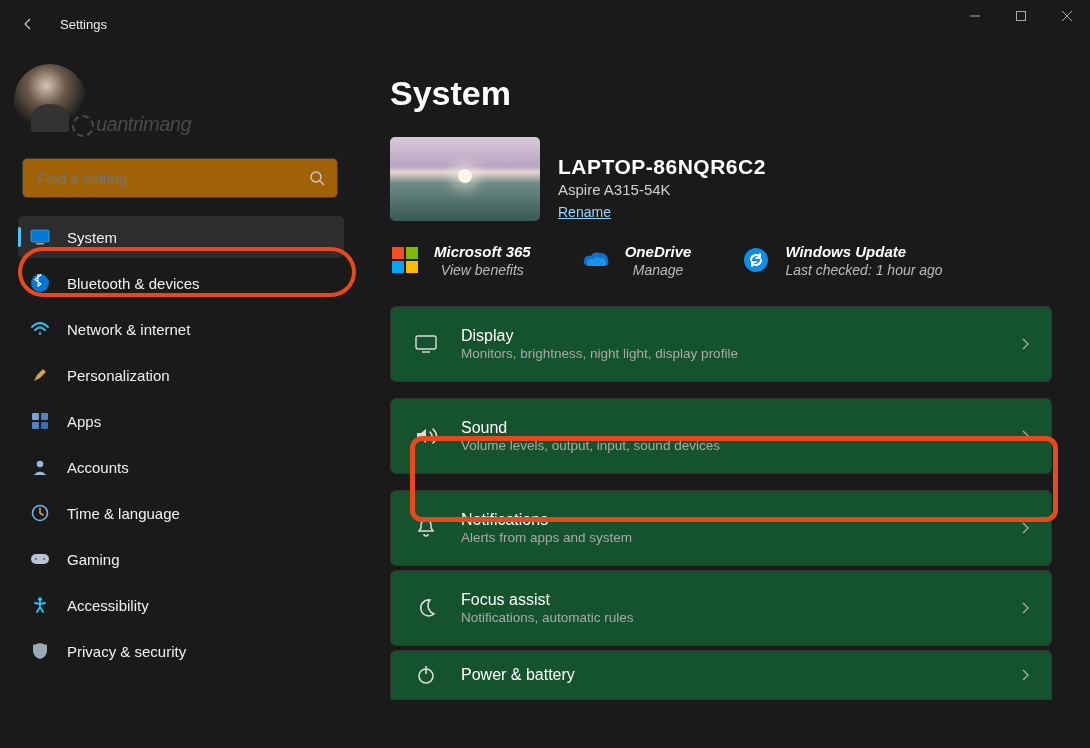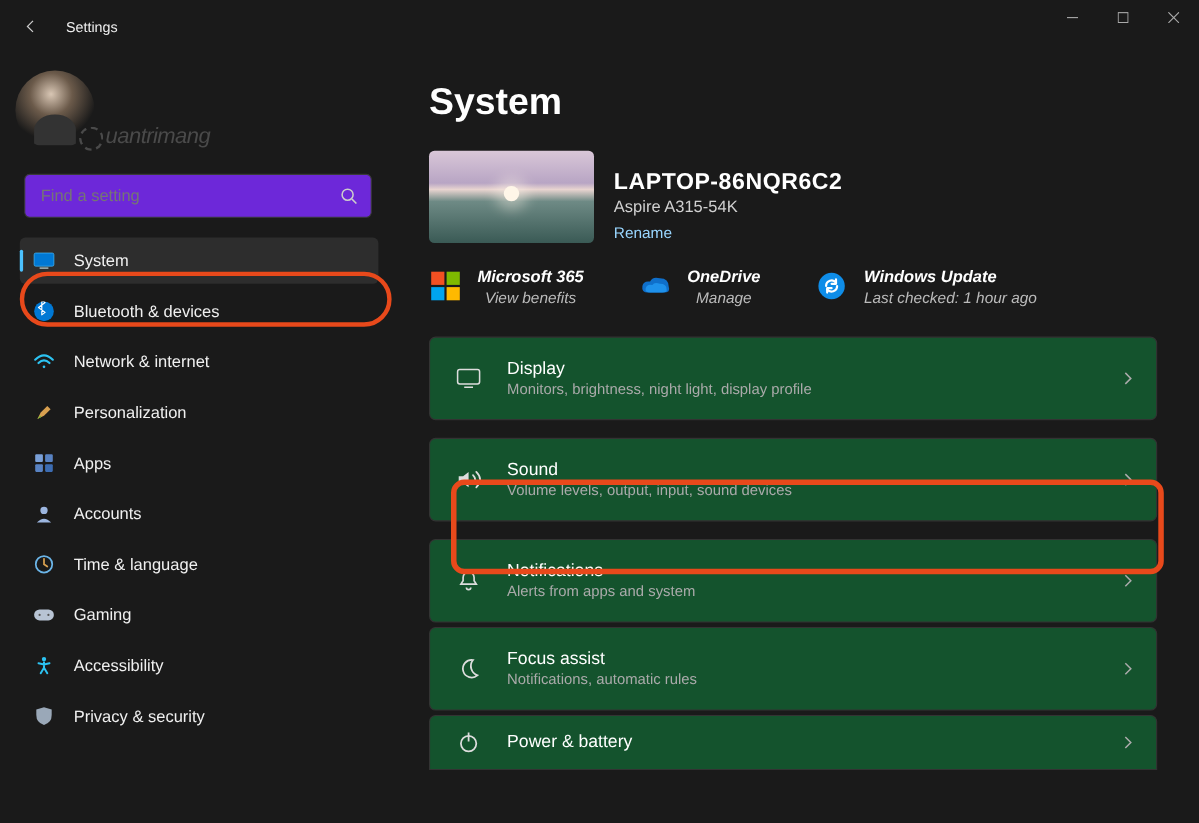--- a/index.html
+++ b/index.html
@@ -13,21 +13,21 @@
 
   .content { display: flex; height: calc(100% - 48px); }
 
   .sidebar { width: 360px; padding: 8px 16px 8px 8px; overflow-y: auto; }
   .profile { display: flex; align-items: flex-end; padding: 8px 6px 22px 6px; gap: 10px; font-style: italic; }
   .avatar { width: 72px; height: 72px; border-radius: 50%; background: radial-gradient(circle at 45% 30%, #d8c6b4 0%, #6b5a4a 30%, #1a1a1a 65%); position: relative; overflow: hidden; }
   .avatar::after { content:""; position:absolute; bottom:4px; left:50%; transform:translateX(-50%); width:38px; height:28px; background:#333; border-radius:50% 50% 0 0; }
   .watermark { font-size: 20px; color: #4a4a4a; letter-spacing: -0.5px; position: relative; }
   .watermark::before { content: ""; position: absolute; left: -24px; top: 2px; width: 18px; height: 18px; border: 2px dashed #4a4a4a; border-radius: 50%; }
 
-  .search-box { display: flex; align-items: center; background: #6d28d9; border: 1px solid #3a3a3a; border-radius: 5px; height: 40px; padding: 0 6px 0 14px; margin: 0 6px 18px 14px; }
+  .search-box { display: flex; align-items: center; background: #a16207; border: 1px solid #3a3a3a; border-radius: 5px; height: 40px; padding: 0 6px 0 14px; margin: 0 6px 18px 14px; }
   .search-box input { flex: 1; background: transparent; border: 0; outline: 0; color: #ccc; font-size: 15px; }
   .search-box .search-icon { color: #ccc; padding: 6px; }
 
   .nav { display: flex; flex-direction: column; gap: 4px; padding-left: 10px; }
   .nav-item { display: flex; align-items: center; gap: 17px; height: 42px; padding: 0 12px; border-radius: 5px; cursor: pointer; font-size: 15px; color: #f0f0f0; position: relative; }
   .nav-item.active { background: #2d2d2d; }
   .nav-item.active::before { content: ""; position: absolute; left: 0; top: 11px; bottom: 11px; width: 3px; background: #4cc2ff; border-radius: 2px; }
   .nav-item .nicon { width: 20px; height: 20px; display: flex; align-items: center; justify-content: center; font-size: 18px; }
 
   .highlight-nav { position: absolute; border: 4px solid #e8491b; border-radius: 28px; pointer-events: none; }
@@ -35,21 +35,21 @@
 
   .main { flex: 1; padding: 8px 38px 0 30px; overflow-y: auto; }
   .main h1 { font-size: 34px; font-weight: 600; margin-bottom: 24px; margin-top: 18px; }
 
   .device-row { display: flex; gap: 18px; align-items: flex-end; margin-bottom: 22px; }
   .wallpaper { width: 150px; height: 84px; border-radius: 5px; background: linear-gradient(180deg, #d9c7d8 0%, #b8a5c4 35%, #e8d4d0 42%, #6e8a85 55%, #3a5a55 100%); position: relative; overflow: hidden; }
   .wallpaper::before { content:""; position:absolute; left:50%; top:38%; width:14px; height:14px; background:#fff6e8; border-radius:50%; transform:translateX(-50%); box-shadow:0 0 12px 8px rgba(255,246,232,0.4); }
   .device-info { padding-top: 2px; }
   .device-name { font-size: 21px; font-weight: 600; letter-spacing: 0.5px; }
   .device-model { font-size: 15px; color: #d0d0d0; margin-top: 2px; }
-  .rename-link { font-size: 14px; color: #99d6ff; margin-top: 6px; display: inline-block; cursor: pointer; }
+  .rename-link { font-size: 14px; color: #99d6ff; margin-top: 6px; display: inline-block; cursor: pointer; text-decoration: underline; }
 
   .quick-row { display: flex; gap: 50px; margin-bottom: 28px; flex-wrap: wrap; }
   .quick-item { display: flex; gap: 14px; align-items: flex-start; font-style: italic; }
   .quick-item .qicon { width: 30px; height: 30px; display: flex; align-items: center; justify-content: center; margin-top: 2px; }
   .quick-item .qt { font-size: 15px; font-weight: 600; }
   .quick-item .qs { font-size: 14px; color: #bbb; margin-top: 2px; text-align: center; }
 
   .cards { display: flex; flex-direction: column; gap: 4px; }
   .card { background: #14532d; border: 1px solid #333; border-radius: 6px; height: 76px; display: flex; align-items: center; padding: 0 20px 0 20px; cursor: pointer; gap: 20px; }
   .card .cicon { width: 30px; display: flex; justify-content: center; color: #ddd; }

